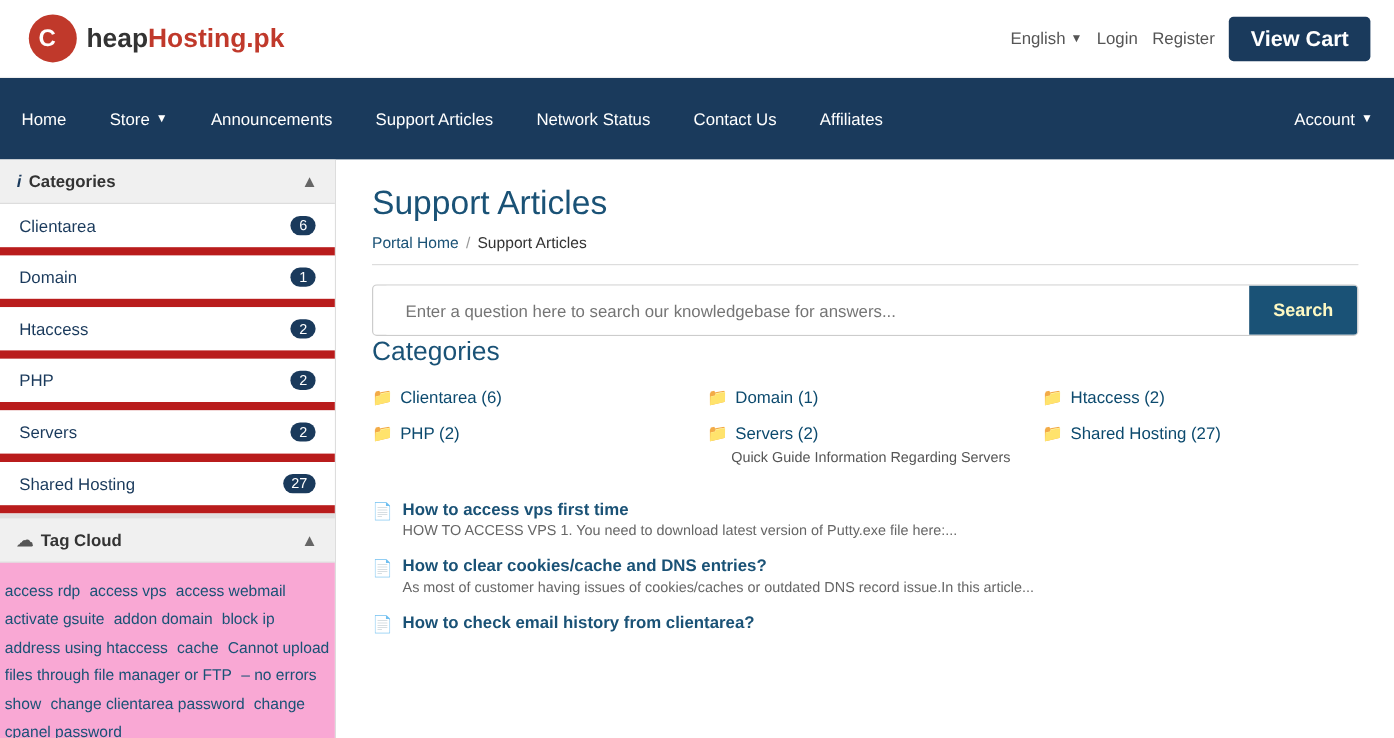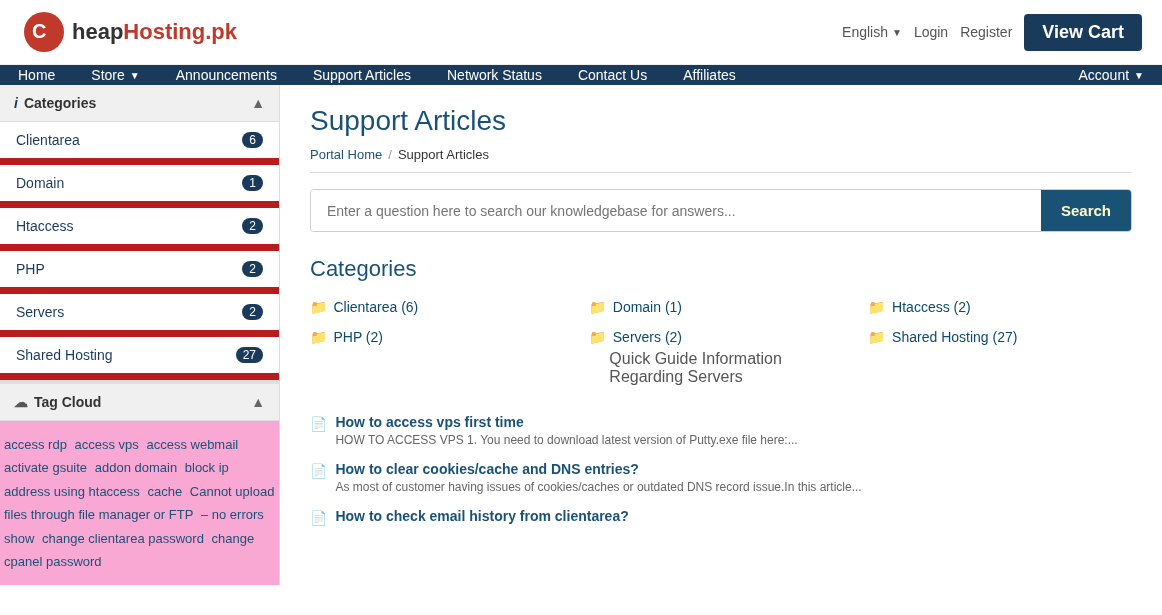--- a/index.html
+++ b/index.html
@@ -61,21 +61,21 @@
     }
 
     
     .main-nav {
       background: #1a3a5c;
       display: flex;
       align-items: stretch;
     }
     .nav-item {
       color: #fff;
-      padding: 2px 18px;
+      padding: 26px 18px;
       cursor: pointer;
       font-size: 14px;
       display: flex;
       align-items: center;
       gap: 5px;
       text-decoration: none;
       white-space: nowrap;
     }
     .nav-spacer { flex: 1; }
     .nav-item .arrow { font-size: 10px; }
@@ -179,24 +179,24 @@
       margin-bottom: 16px;
       padding-bottom: 10px;
       border-bottom: 1px solid #ddd;
     }
     .breadcrumb a { color: #1a5276; text-decoration: none; }
     .breadcrumb .sep { color: #999; }
 
     
     .search-bar {
       display: flex;
-      margin-bottom: 24px;
       border: 1px solid #ccc;
       border-radius: 4px;
       overflow: hidden;
+      padding-left: 11px;
     }
     .search-input {
       flex: 1;
       padding: 12px 16px;
       border: none;
       outline: none;
       font-size: 14px;
       color: #999;
     }
     .search-btn {
@@ -226,21 +226,21 @@
       display: flex;
       align-items: flex-start;
       gap: 6px;
       color: #1a5276;
       cursor: pointer;
       padding: 3px 0;
     }
     .category-item .folder-icon { color: #1a8a8a; font-size: 14px; }
     .category-item a { color: #0c4a6e; text-decoration: none; font-size: 14px; }
     .category-desc {
-      font-size: 16px;
+      font-size: 12px;
       color: #555;
       margin-top: 2px;
       margin-left: 20px;
     }
 
     
     .article-item {
       display: flex;
       align-items: flex-start;
       gap: 8px;

